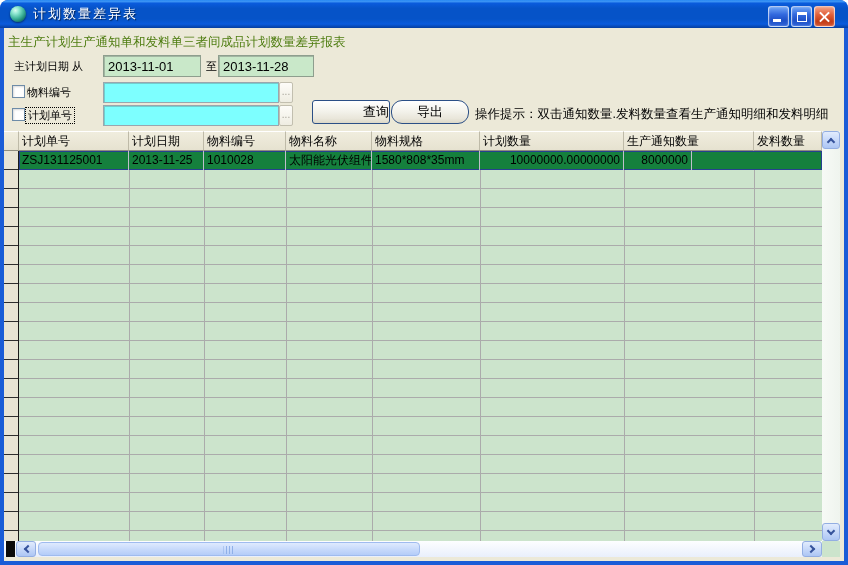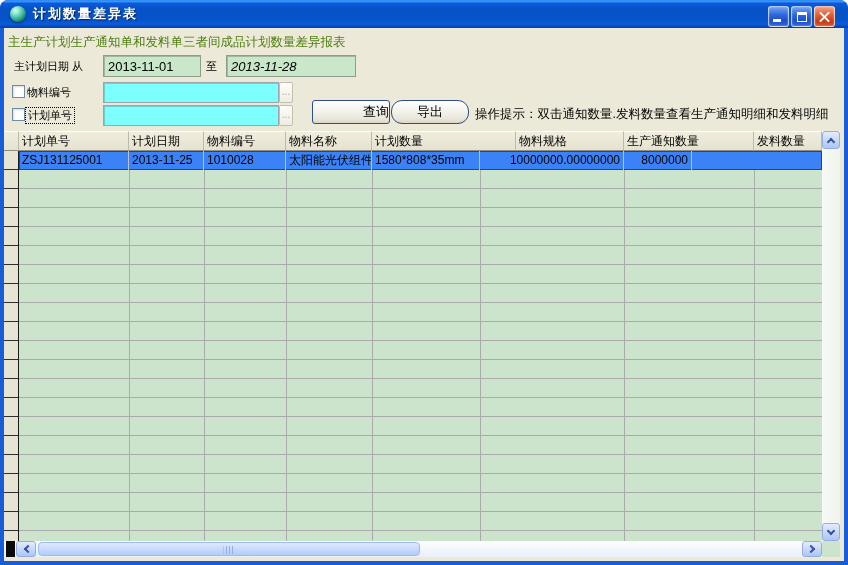--- a/index.html
+++ b/index.html
@@ -18,21 +18,21 @@
     background:linear-gradient(180deg,#2788F2 0%,#3C95F5 5%,#0A5BDC 12%,#0653C8 30%,#0653C8 68%,#0A5BDC 86%,#053E9F 100%);
     border-radius:8px 8px 0 0;
   }
   .app-icon {
     position:absolute; left:10px; top:6px; width:16px; height:16px; border-radius:50%;
     background:radial-gradient(circle at 34% 28%, #D8FBF0 0%, #8FE8D2 22%, #3FB49A 52%, #0C6B5D 82%, #05443B 100%);
     box-shadow:0 1px 2px rgba(0,0,0,.5);
   }
   .title-text {
     position:absolute; left:33px; top:0; height:28px; line-height:28px;
-    color:#fff; font-size:13px; font-weight:bold; letter-spacing:2px;
+    color:#fff; font-size:13px; font-weight:normal; letter-spacing:2px;
     text-shadow:1px 1px 1px rgba(0,0,0,.6);
   }
   .win-btns { position:absolute; right:13px; top:6px; display:flex; gap:2px; }
   .win-btn {
     width:21px; height:21px; border-radius:3px; position:relative;
     border:1px solid rgba(255,255,255,.65);
     background:linear-gradient(180deg,#6FA5F5 0%,#3168DE 40%,#1E50C6 70%,#2E63D8 100%);
     box-shadow:inset 0 0 2px rgba(255,255,255,.4);
     cursor:pointer;
   }
@@ -93,21 +93,21 @@
   .c1{width:110px}.c2{width:75px}.c3{width:82px}.c4{width:86px}
   .c5{width:108px}.c6{width:144px}.c7{width:130px}.c8{width:68px}
 
   .indicator-strip {
     position:absolute; left:0; top:20px; width:15px; height:390px;
     background:repeating-linear-gradient(to bottom,#E8E4D4 0 18px,#2E2E2E 18px 19px);
     border-right:1px solid #1A1A1A;
   }
   .data-row {
     position:absolute; left:15px; top:20px; width:803px; height:19px; display:flex;
-    background:#3b82f6; box-shadow:inset 0 0 0 1px #26418F;
+    background:#15803d; box-shadow:inset 0 0 0 1px #26418F;
   }
   .dcell {
     font-size:12px; color:#000; line-height:18px; white-space:nowrap; overflow:hidden;
     border-right:1px solid #BFBFCC; padding:0 3px;
   }
   .num { text-align:right; }
   .empty-area {
     position:absolute; left:15px; top:39px; width:803px; height:371px;
     background-color:#CCE4CC;
     background-image:
@@ -171,21 +171,21 @@
     </div>
   </div>
 
   <div class="client">
 
     <div class="subtitle">主生产计划生产通知单和发料单三者间成品计划数量差异报表</div>
 
     <div class="flabel" style="left:10px; top:31px;">主计划日期 从</div>
     <input class="input-green" style="left: 99px; top: 27px; width: 98px;" value="2013-11-01">
     <div class="flabel" style="left:202px; top:31px;">至</div>
-    <input class="input-green" style="left: 222px; top: 27px; width: 130px; font-style: italic;" value="2013-11-28">
+    <input class="input-green" style="left: 214px; top: 27px; width: 96px;" value="2013-11-28">
 
     <span class="checkbox" style="left:8px; top:57px;"></span>
     <div class="flabel" style="left:23px; top:57px;">物料编号</div>
     <input class="input-cyan" style="left: 99px; top: 54px; width: 176px;" value="">
     <div class="browse-btn" style="left:275px; top:54px;">...</div>
 
     <span class="checkbox" style="left:8px; top:80px;"></span>
     <div class="flabel dotted" style="left:22px; top:80px;">计划单号</div>
     <input class="input-cyan" style="left: 99px; top: 77px; width: 176px;" value="">
     <div class="browse-btn" style="left:275px; top:77px;">...</div>
@@ -194,22 +194,22 @@
     <div class="xp-btn" style="left:387px; top:72px;border-radius:11px;">导出</div>
     <div class="hint" style="left:471px; top:78px;">操作提示：双击通知数量.发料数量查看生产通知明细和发料明细</div>
 
     <div class="grid">
       <div class="grid-header">
         <div class="hcell corner"></div>
         <div class="hcell c1">计划单号</div>
         <div class="hcell c2">计划日期</div>
         <div class="hcell c3">物料编号</div>
         <div class="hcell c4">物料名称</div>
+        <div class="hcell c5">物料规格</div>
         <div class="hcell c6">计划数量</div>
-        <div class="hcell c5">物料规格</div>
         <div class="hcell c7">生产通知数量</div>
         <div class="hcell c8">发料数量</div>
       </div>
 
       <div class="indicator-strip"></div>
 
       <div class="data-row">
         <div class="dcell c1">ZSJ131125001</div>
         <div class="dcell c2">2013-11-25</div>
         <div class="dcell c3">1010028</div>

